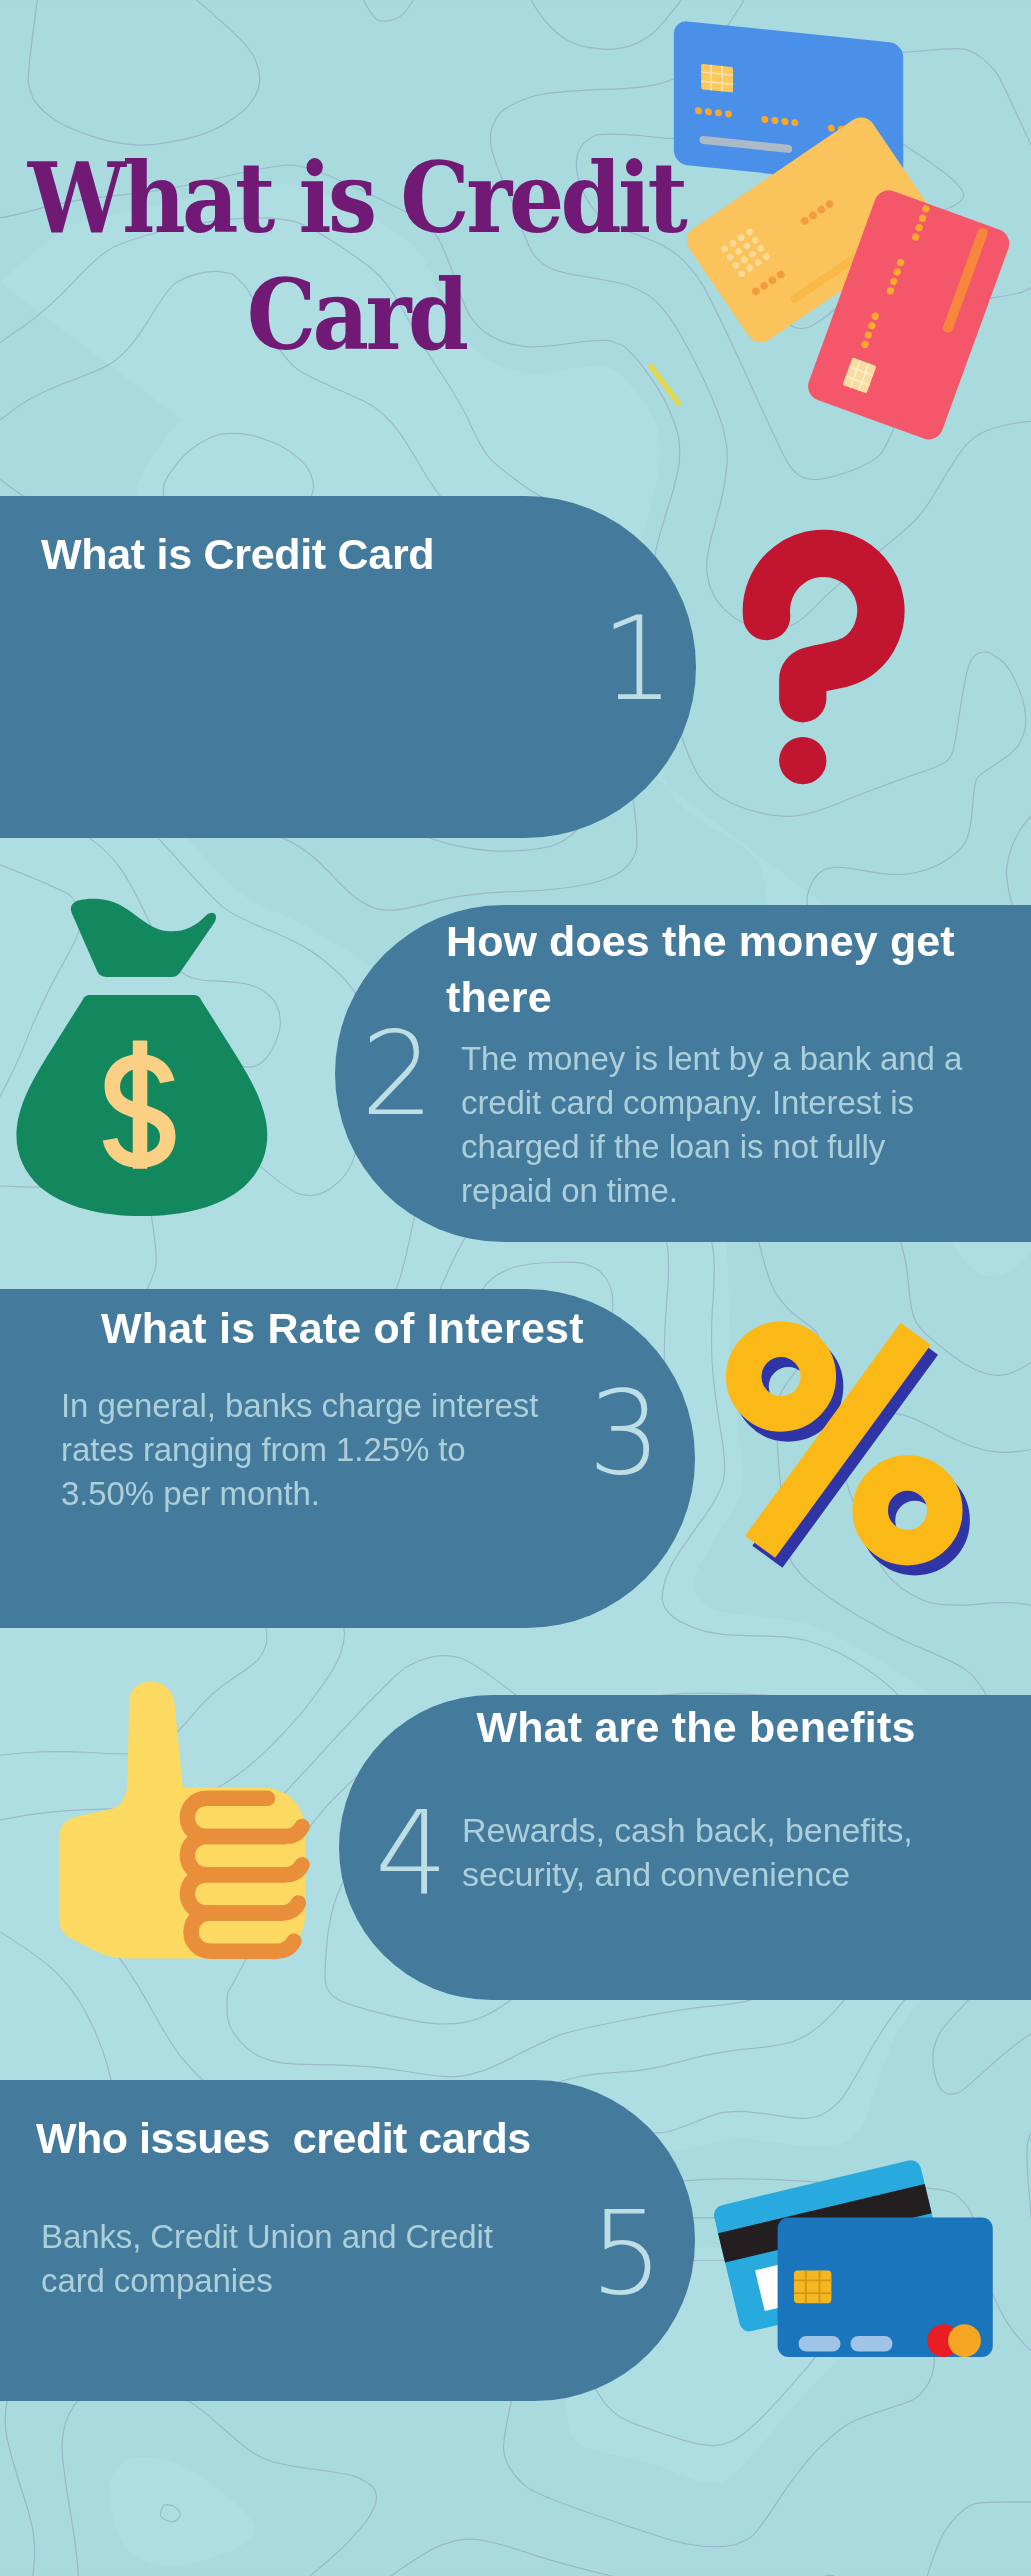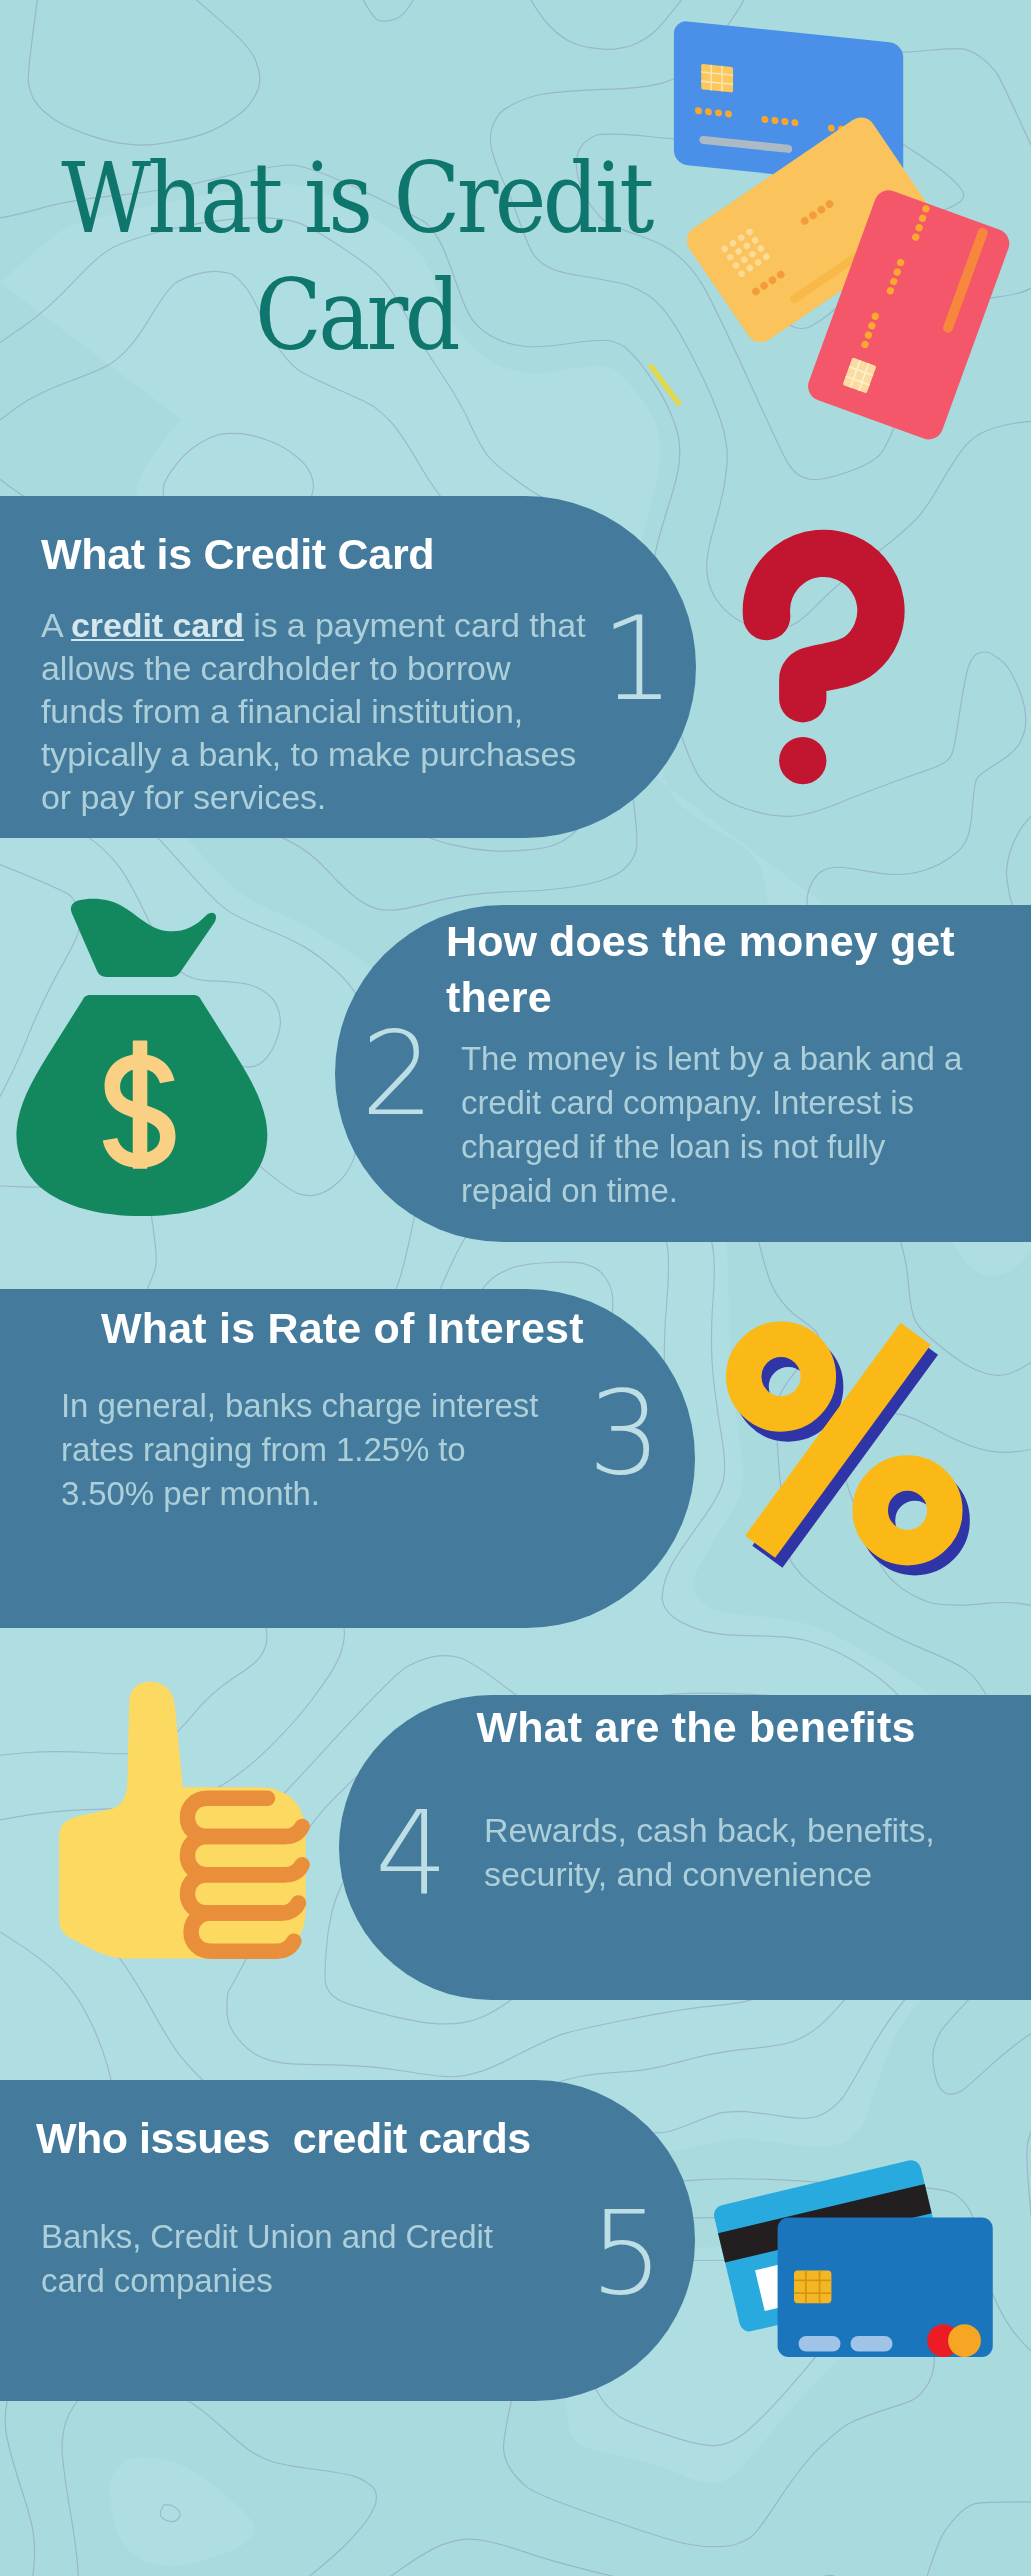--- a/index.html
+++ b/index.html
@@ -3,22 +3,22 @@
 <meta charset="utf-8">
 <style>
   * { box-sizing: border-box; margin:0; padding:0; }
   html,body { width:1031px; height:2576px; }
   body { background:#A9DADE; font-family:"Liberation Sans", sans-serif; overflow:hidden; position:relative; }
   .page { position:absolute; left:0; top:0; width:1031px; height:2576px; overflow:hidden; background:#A9DADE; }
   .bg { position:absolute; left:0; top:0; width:1031px; height:2576px; z-index:0; }
 
   .title {
     position:absolute; left:0px; top:140px; width:712px; z-index:6;
-    font-family:"DejaVu Serif Condensed", "DejaVu Serif", serif; font-weight:normal;
-    color:#0f766e; font-size:97px; line-height:117px; text-align:center;
+    font-family:"DejaVu Serif Condensed", "DejaVu Serif", serif; font-weight:bold;
+    color:#701a75; font-size:97px; line-height:117px; text-align:center;
     letter-spacing:-3.6px;
   }
 
   .panel { position:absolute; background:#447B9C; z-index:3; }
   .h {
     position:absolute; font-weight:bold; color:#FFFFFF; z-index:4;
     font-size:43px; line-height:56px; letter-spacing:-0.3px;
   }
   .body {
     position:absolute; color:#ADCFD9; font-size:33px; z-index:4;
@@ -232,36 +232,35 @@
       </g>
       <rect x="107" y="204" width="46" height="17" rx="8.5" fill="#9FC4E8"></rect>
       <rect x="164" y="204" width="46" height="17" rx="8.5" fill="#9FC4E8"></rect>
       <circle cx="266" cy="209" r="18" fill="#EC1C24"></circle>
       <circle cx="289" cy="209" r="18" fill="#F6A623"></circle>
     </g>
   </svg>
 
   <div class="panel" style="left:-36px;top:496px;width:732px;height:342px;border-radius:0 171px 171px 0;"></div>
   <div class="h" style="left:41px;top:526px;width:565px;">What is Credit Card</div>
-  <div class="body" style="left:41px;top:604px;width:547px;font-size:34px;line-height:43px;"><span>A </span><span class="lnk">credit card</span><span> is a payment card that allows the cardholder to borrow funds from a financial institution, typically a bank, to make purchases or pay for services.</span></div>
   <div class="num" style="left:601px;top:602px;">1</div>
 
   <div class="panel" style="left:335px;top:905px;width:732px;height:337px;border-radius:169px 0 0 169px;"></div>
   <div class="h" style="left:446px;top:913px;width:514px;letter-spacing:0.1px;">How does the money get there</div>
   <div class="body" style="left:461px;top:1037px;width:512px;">The money is lent by a bank and a credit card company. Interest is charged if the loan is not fully repaid on time.</div>
   <div class="num" style="left:361px;top:1017px;">2</div>
 
   <div class="panel" style="left:-36px;top:1289px;width:731px;height:339px;border-radius:0 169px 169px 0;"></div>
   <div class="h" style="left:58px;top:1300px;width:565px;letter-spacing:0.2px;margin-left:43px;">What is Rate of Interest</div>
   <div class="body" style="left:61px;top:1384px;width:496px;">In general, banks charge interest rates ranging from 1.25% to 3.50% per month.</div>
   <div class="num" style="left:588px;top:1376px;">3</div>
 
   <div class="panel" style="left:339px;top:1695px;width:729px;height:305px;border-radius:153px 0 0 153px;"></div>
   <div class="h" style="left:473px;top:1699px;width:446px;text-align:center;letter-spacing:0.2px;">What are the benefits</div>
-  <div class="body" style="left:462px;top:1808px;width:465px;font-size:34px;margin-left:22px;">Rewards, cash back, benefits, security, and convenience</div>
+  <div class="body" style="left:462px;top:1808px;width:465px;font-size:34px;">Rewards, cash back, benefits, security, and convenience</div>
   <div class="num" style="left:375px;top:1796px;">4</div>
 
   <div class="panel" style="left:-36px;top:2080px;width:731px;height:321px;border-radius:0 160px 160px 0;"></div>
   <div class="h" style="left:36px;top:2110px;width:583px;white-space:pre;letter-spacing:-0.5px;">Who issues  credit cards</div>
   <div class="body" style="left:41px;top:2215px;width:465px;">Banks, Credit Union and Credit card companies</div>
   <div class="num" style="left:590px;top:2196px;">5</div>
 
 </div>
 
 

